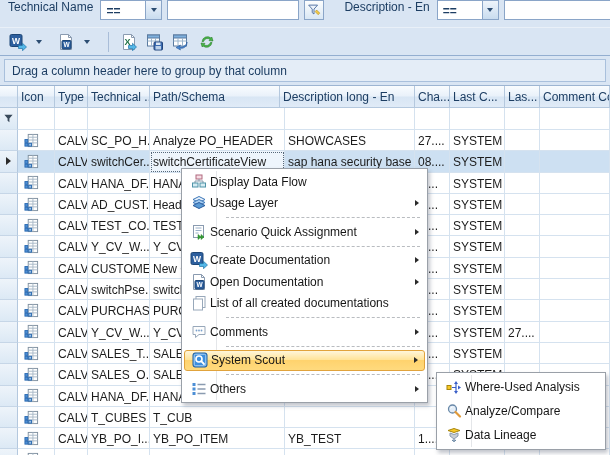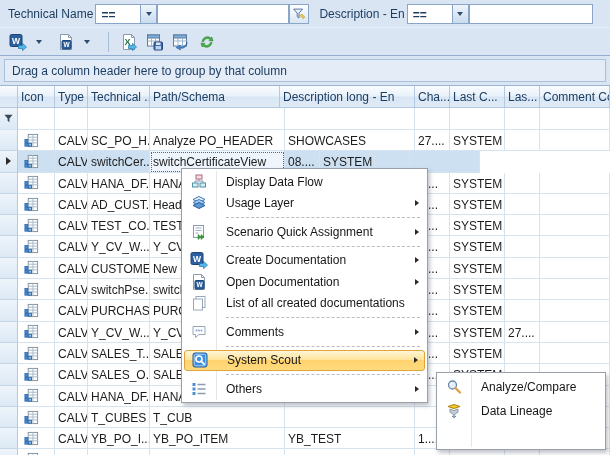--- a/index.html
+++ b/index.html
@@ -2,21 +2,21 @@
 <html style="--bar-bg: #d9e5f3; --panel-box-bg: #e4edf7; --border-blue: #8aa5c8; --grid-line: #d5e2ef; --header-border: #b4c8de; --label-navy: #1d3e63; --selection-bg: #cde0f2; --menu-border: #9aa0a8; --menu-highlight-border: #e1a33c; --menu-highlight-bg: #ffda7e;"><head>
 <meta charset="utf-8">
 <style>
   *{box-sizing:border-box;margin:0;padding:0}
   html,body{width:610px;height:455px;overflow:hidden}
   body{font-family:"Liberation Sans",sans-serif;font-size:12px;background:#fff;color:#1c1c1c}
   #app{position:relative;width:610px;height:455px;overflow:hidden;background:#fff}
 
   
   .filterbar{position:absolute;top:0;left:0;width:610px;height:28px;background:var(--bar-bg,#d9e5f3);
-    display:flex;align-items:center;padding:8px 6px;border-bottom:1px solid #e9f0f8}
+    display:flex;padding:0 6px;gap:5px;border-bottom:1px solid #e9f0f8}
   .flabel{color:var(--label-navy,#1d3e63);white-space:nowrap;padding:0 2px}
   .combo{display:flex;height:20px;border:1px solid var(--border-blue,#8aa5c8);background:#fff}
   .combo-val{width:44px;padding:3px 5px 0;color:var(--label-navy,#1d3e63);font-weight:bold}
   .combo-btn{width:16px;background:linear-gradient(#eef4fb,#c9dcef);border-left:1px solid var(--border-blue,#8aa5c8);
     display:flex;align-items:center;justify-content:center;cursor:default}
   .caret{width:0;height:0;border-left:3.5px solid transparent;border-right:3.5px solid transparent;border-top:4px solid #2c4d72}
   .ftext{height:20px;border:1px solid var(--border-blue,#8aa5c8);background:#fff;outline:none;padding:0 3px;font:inherit}
   #ftext1{width:132px}
   #ftext2{width:124px}
   .fbtn{height:20px;width:20px;flex:none;border:1px solid var(--border-blue,#8aa5c8);
@@ -59,21 +59,21 @@
 
   
   .menu{position:absolute;background:#fff;border:1px solid var(--menu-border,#9aa0a8);
     box-shadow:2px 3px 4px rgba(80,90,110,.35);padding:2px}
   .menu::before{content:"";position:absolute;left:34px;top:2px;bottom:2px;width:1px;background:#e4e6e9}
   #contextMenu{left:181px;top:168px;width:247px;z-index:10}
   #subMenu{left:436px;top:372px;width:170px;height:78px;z-index:11}
   .menu-item{position:relative;height:21.5px;display:flex;align-items:center;padding:0 6px 0 4px;color:#161616;white-space:nowrap}
   #subMenu .menu-item{height:24px}
   .menu-item .icon{width:22px;flex:none;justify-content:center}
-  .mlabel{margin-left:16px;overflow:hidden}
+  .mlabel{overflow:hidden}
   .menu-item.highlighted{border:1px solid var(--menu-highlight-border,#e1a33c);border-radius:3px;
     background:linear-gradient(#fff6da,#ffe49a 45%,#ffd36e 50%,var(--menu-highlight-bg,#ffda7e))}
   .menu-sep{height:7px;position:relative}
   .menu-sep::after{content:"";position:absolute;left:42px;right:5px;top:3px;border-top:1px dashed #b9bcc0}
   .marrow{margin-left:auto;width:0;height:0;border-top:3.5px solid transparent;border-bottom:3.5px solid transparent;border-left:4.5px solid #2a2a2a}
 </style>
 </head>
 <body>
 
 <div id="app">
@@ -245,20 +245,21 @@
                 <path d="M4.5 4.5h10M4.5 7.5h10M4.5 10.5h10M9.5 1.5v13" stroke="#a8b8c6"></path>
                 <rect x="1" y="7" width="3" height="3" fill="#4d8fd6" stroke="#2a6ab1"></rect>
                 <rect x="1" y="11" width="3" height="3" fill="#4d8fd6" stroke="#2a6ab1"></rect>
                 <rect x="5" y="11" width="3" height="3" fill="#9fc4e8" stroke="#2a6ab1"></rect>
               </svg>
             </span>
           </div>
           <div class="cell" style="width: 33px;">CALV</div>
           <div class="cell" style="width: 62px;">switchCer...</div>
           <div class="cell focused" style="width: 135px;">switchCertificateView</div>
+          <div class="cell" style="width: 130px;">sap hana security base</div>
           <div class="cell" style="width: 35px;">08....</div>
           <div class="cell" style="width: 55px;">SYSTEM</div>
           <div class="cell" style="width: 35px;"></div>
           <div class="cell" style="width: 70px;"></div>
         </div>
         <div class="grid-row">
           <div class="cell indicator" style="width: 18px;"></div>
           <div class="cell icon-cell" style="width: 37px;">
             <span class="icon">
               <svg viewBox="0 0 16 16" width="15" height="15">
@@ -674,20 +675,30 @@
           </svg>
         </span>
         <span class="mlabel">Others</span>
         <span class="marrow"></span>
       </div>
     </div>
   <div class="menu" id="subMenu">
       <div class="menu-item">
         <span class="icon">
           <svg viewBox="0 0 16 16" width="16" height="16">
+            <rect x="1" y="6.5" width="4" height="4" fill="#f8c828" stroke="#a8860b"></rect>
+            <path d="M6 8.5h4M10 8.5V4.5M10 8.5v4" stroke="#3a5fc8" stroke-width="1.2"></path>
+            <path d="M10 2l2 3H8zM10 15l2-3H8zM15 8.5l-3-2v4z" fill="#3a5fc8"></path>
+          </svg>
+        </span>
+        <span class="mlabel">Where-Used Analysis</span>
+      </div>
+      <div class="menu-item">
+        <span class="icon">
+          <svg viewBox="0 0 16 16" width="16" height="16">
             <circle cx="6.5" cy="6" r="4" fill="#e4eef8" stroke="#6888a8" stroke-width="1.3"></circle>
             <path d="M9.5 9 14 13.5" stroke="#e09a3a" stroke-width="2.2" stroke-linecap="round"></path>
             <path d="M4.5 5.5a2.5 2.5 0 0 1 2-1.5" stroke="#fff" fill="none"></path>
           </svg>
         </span>
         <span class="mlabel">Analyze/Compare</span>
       </div>
       <div class="menu-item">
         <span class="icon">
           <svg viewBox="0 0 16 16" width="16" height="16">

